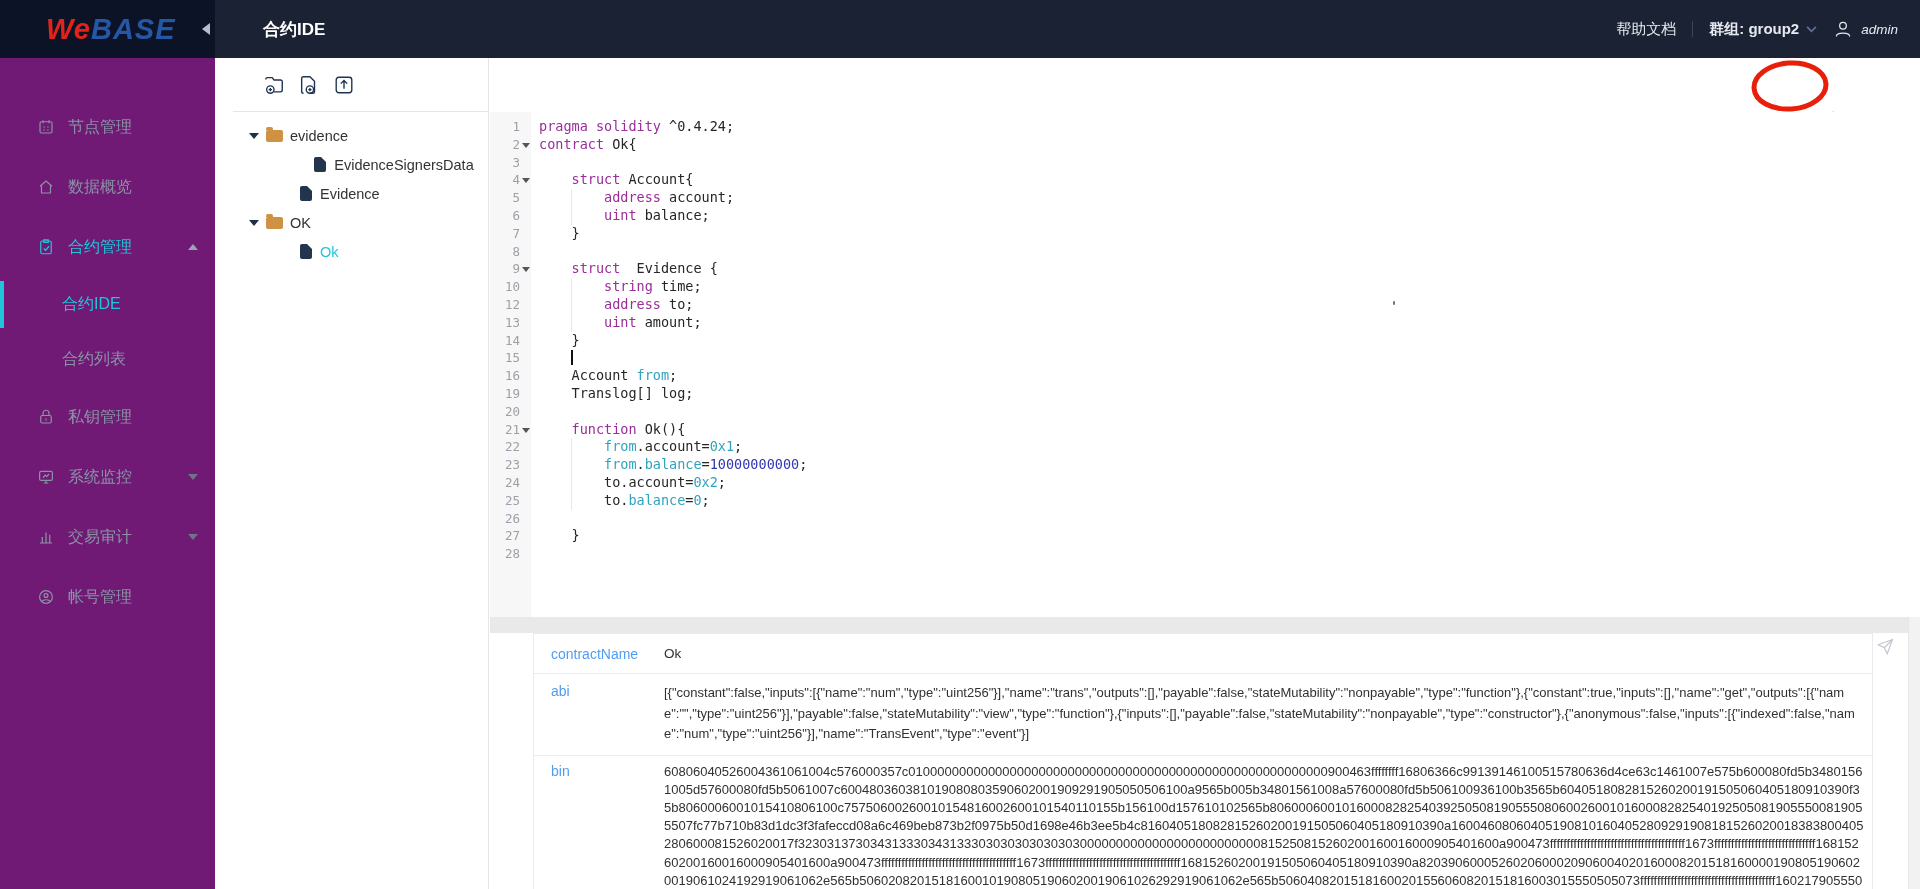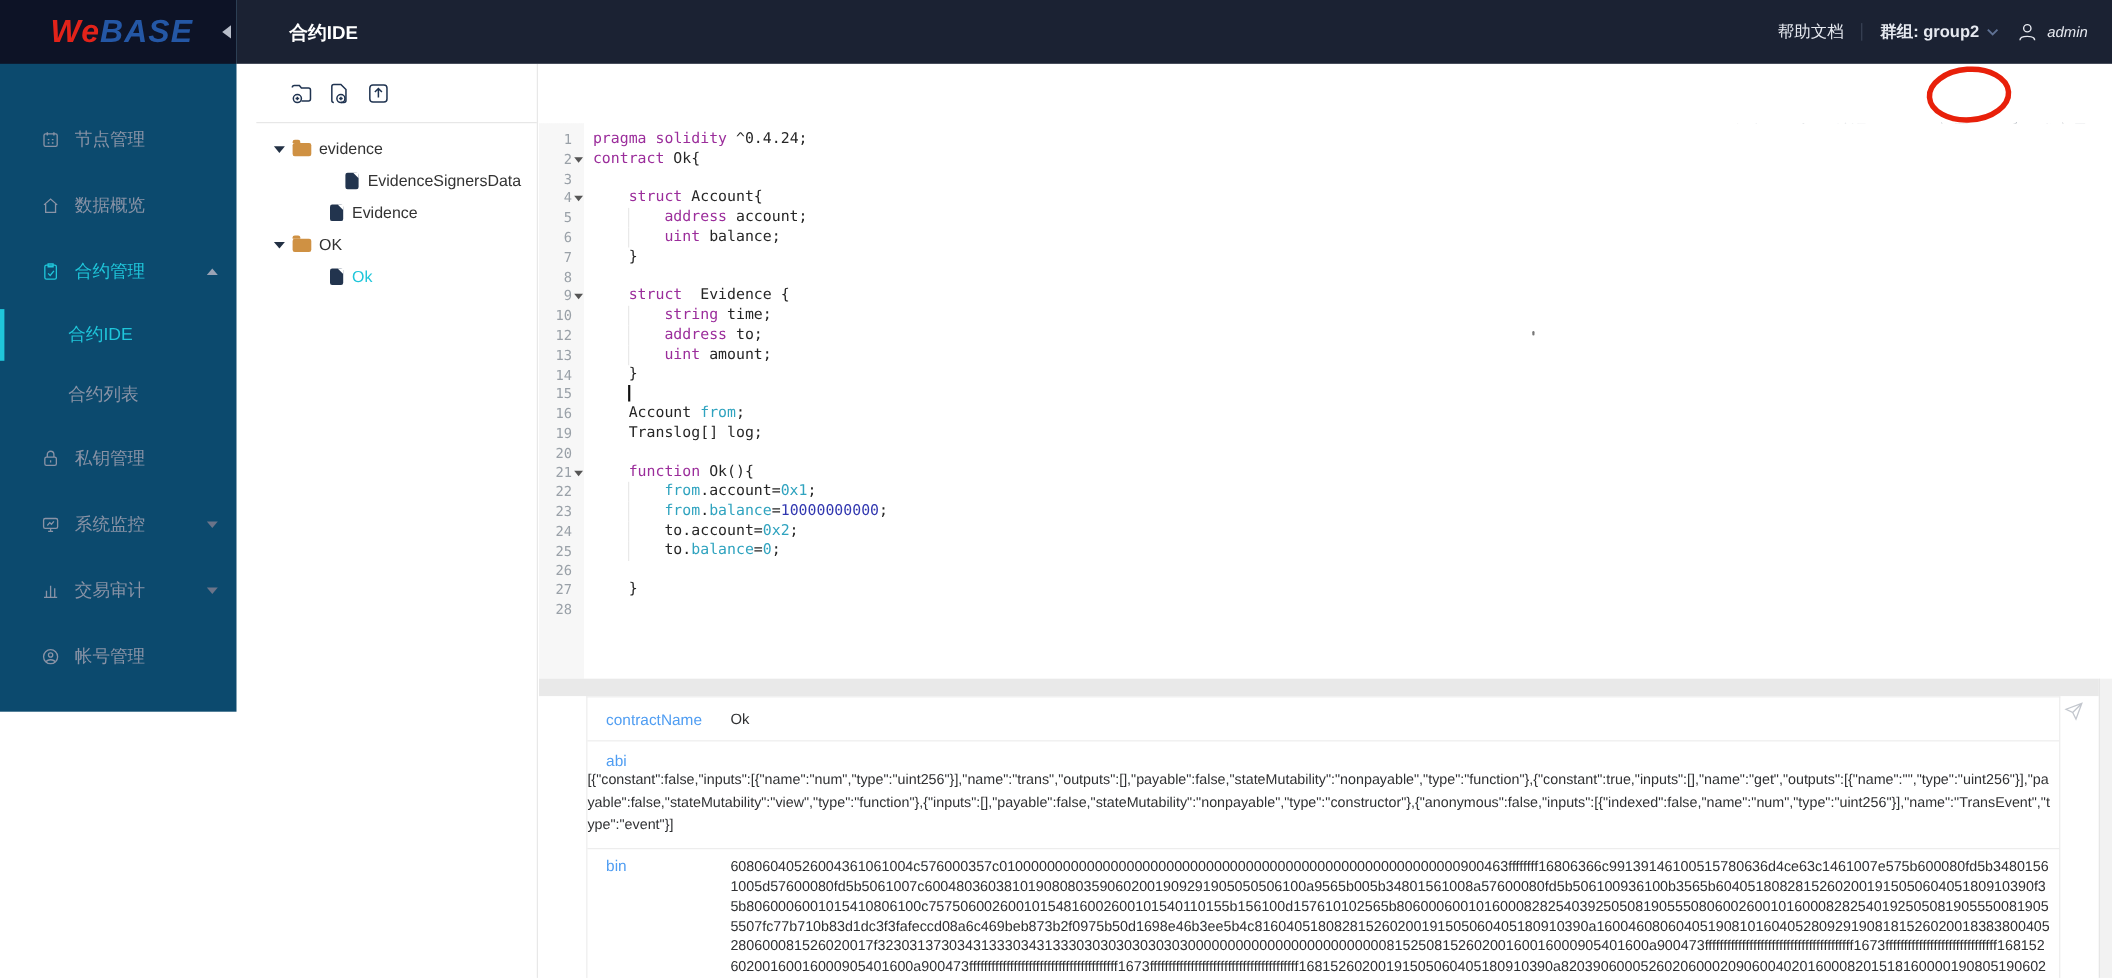--- a/index.html
+++ b/index.html
@@ -1,20 +1,20 @@
 <!DOCTYPE html>
 <html style="--accent: #1fc6da; --label-blue: #4f9df2; --folder: #cf9143;"><head>
 <meta charset="utf-8">
 <style>
   * { margin:0; padding:0; box-sizing:border-box; }
   html,body { width:1920px; height:889px; overflow:hidden; background:#fff;
     font-family:"Liberation Sans","DejaVu Sans",sans-serif; }
 
   
-  .sidebar { position:absolute; left:0; top:0; width:215px; height:647px; background:#0c4a6e; z-index:5; }
+  .sidebar { position:absolute; left:0; top:0; width:215px; height:889px; background:#701a75; z-index:5; }
   .logo-row { height:58px; position:relative; display:flex; align-items:center; padding-left:46px; background:#0d1326; }
   .logo { font-size:29px; font-weight:800; font-style:italic; letter-spacing:1px; cursor:pointer; }
   .logo .we { color:#e2231a; }
   .logo .base { color:#2457a5; }
   .collapse { position:absolute; right:5px; top:23px; width:0; height:0;
     border-top:6px solid transparent; border-bottom:6px solid transparent; border-right:8px solid #b7bdc9; cursor:pointer; }
   .menu { padding-top:39px; }
   .m-item { position:relative; height:60px; display:flex; align-items:center; padding-left:37px; gap:13px;
     color:#8a93a6; font-size:16px; cursor:pointer; }
   .m-item svg { width:18px; height:18px; stroke:#8a93a6; fill:none; stroke-width:1.6; flex:none; }
@@ -78,21 +78,21 @@
   
   .hband { position:absolute; left:490px; top:617px; right:12px; height:16px; background:#e9e9e9; }
   .output { position:absolute; left:490px; top:633px; right:0; bottom:0; background:#fff; }
   .otable { position:absolute; left:43px; width:1340px; top:0;
     border:1px solid #ebebeb; border-bottom:none; }
   .orow { display:flex; border-bottom:1px solid #ebebeb; }
   .ocell-l { width:130px; flex:none; padding-left:17px; color:var(--label-blue); font-size:14px; }
   .ocell-v { flex:1; color:#303133; font-size:13px; word-break:break-all; padding-right:6px; }
   .orow.r-name { height:40px; align-items:center; }
   .orow.r-name .ocell-v { font-size:13.5px; }
-  .orow.r-abi { padding:9px 0 10px;flex-direction:column; } .orow.r-abi .ocell-v { line-height:20.5px; }
+  .orow.r-abi { padding:9px 0 10px; } .orow.r-abi .ocell-v { line-height:20.5px; }
   .orow.r-bin { padding:7px 0 0; min-height:160px; } .orow.r-bin .ocell-v { line-height:18.2px; }
   .send-gray { position:absolute; right:26px; top:5px; width:18px; height:18px; stroke:#c3c7ce; stroke-width:1.6; fill:none; cursor:pointer; }
   .vscroll { position:absolute; right:0; top:617px; bottom:0; width:12px; background:#f2f2f2; border-left:1px solid #e5e5e5; z-index:6; }
 
   
   .red-circle { position:absolute; left:1748px; top:58px; width:84px; height:56px; z-index:9; pointer-events:none; }
 </style>
 </head>
 <body>
 

